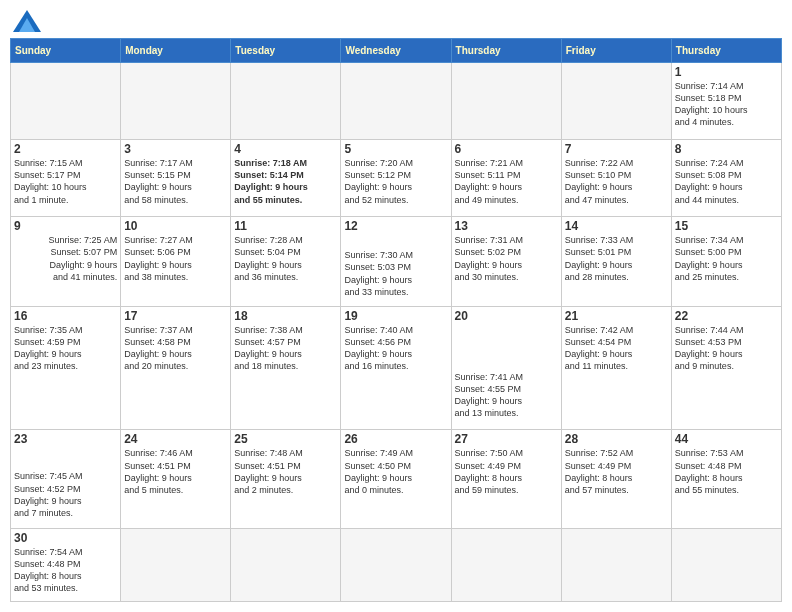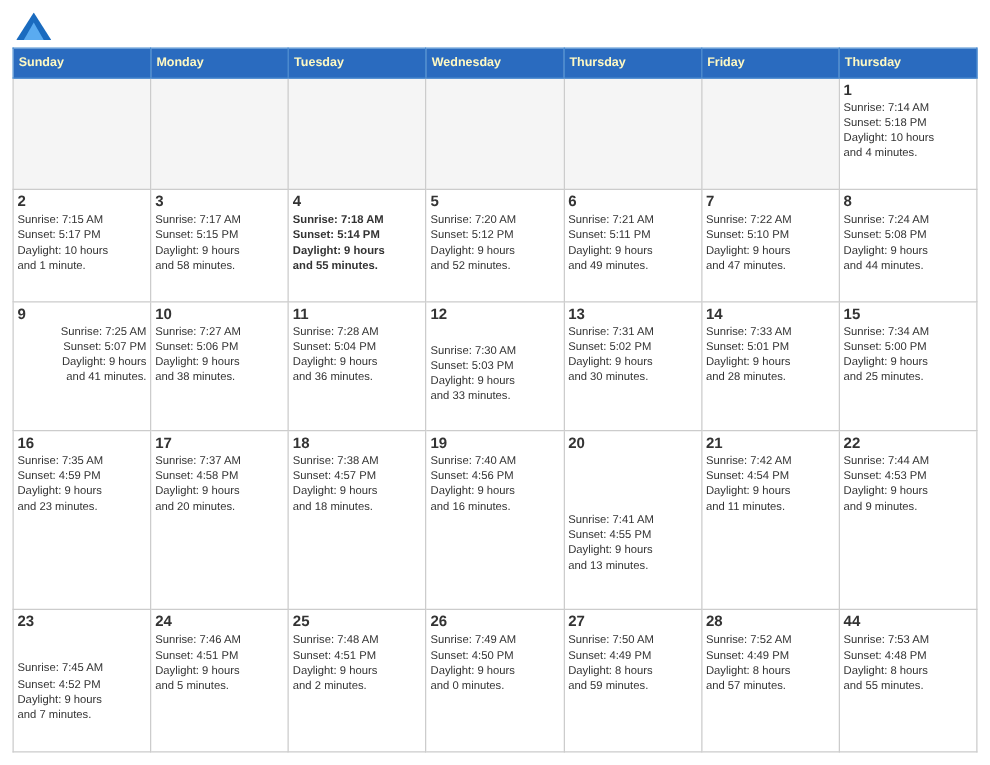--- a/index.html
+++ b/index.html
@@ -351,15 +351,30 @@
 and 57 minutes.</div>
           </td>
           <td>
             <span class="day-num">44</span>
             <div class="day-info" style="white-space: pre-line;">Sunrise: 7:53 AM
 Sunset: 4:48 PM
 Daylight: 8 hours
 and 55 minutes.</div>
           </td>
         </tr>
+        <tr>
+          <td class="last-row">
+            <span class="day-num">30</span>
+            <div class="day-info" style="white-space: pre-line;">Sunrise: 7:54 AM
+Sunset: 4:48 PM
+Daylight: 8 hours
+and 53 minutes.</div>
+          </td>
+          <td class="last-row empty"></td>
+          <td class="last-row empty"></td>
+          <td class="last-row empty"></td>
+          <td class="last-row empty"></td>
+          <td class="last-row empty"></td>
+          <td class="last-row empty"></td>
+        </tr>
       </tbody>
   </table>
 </div>
 
 </body></html>

